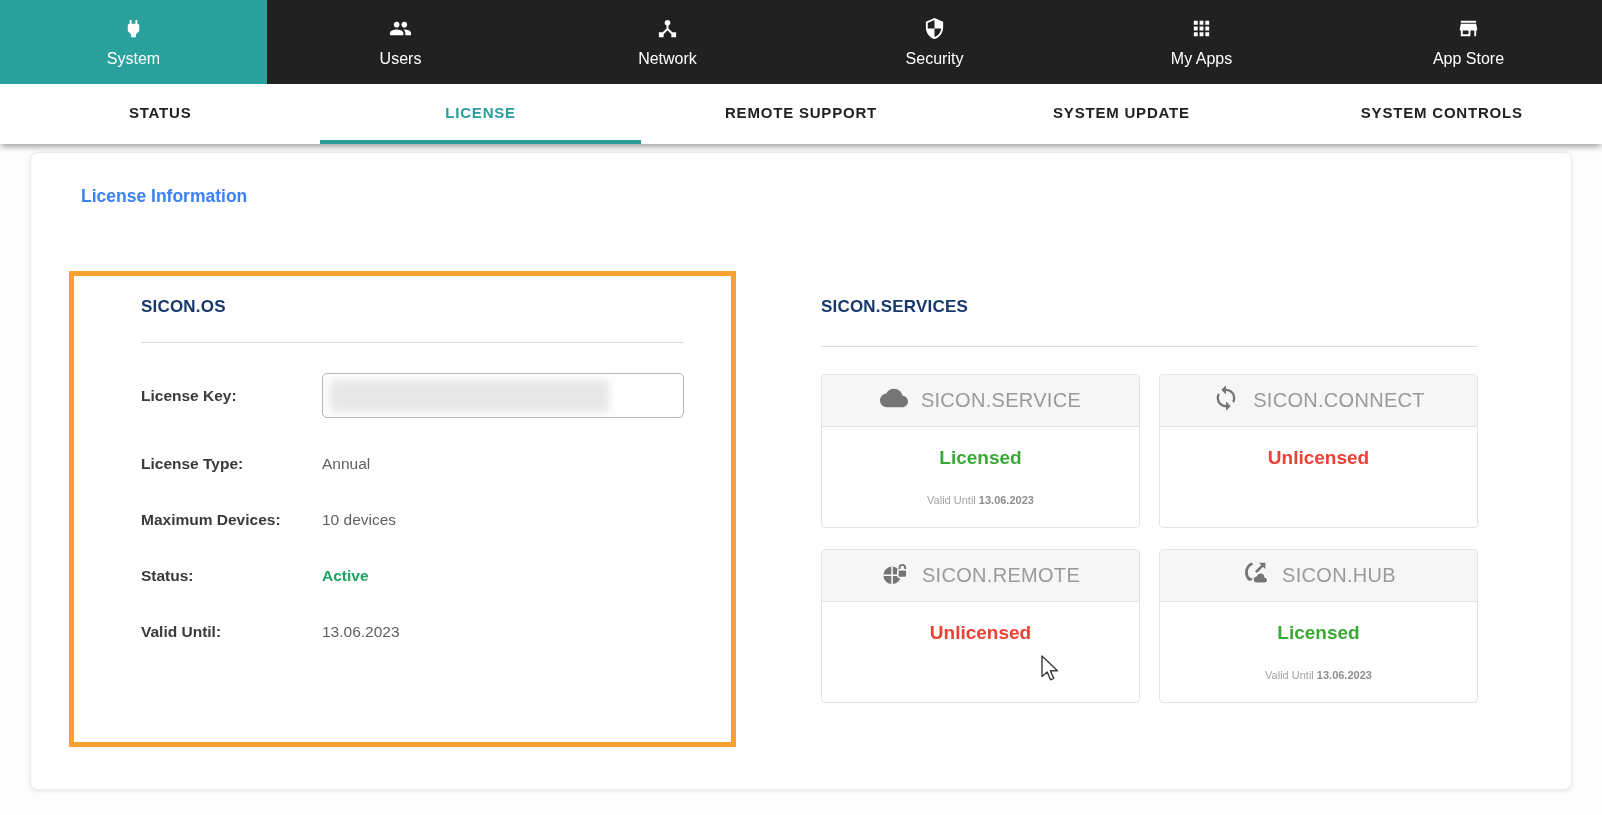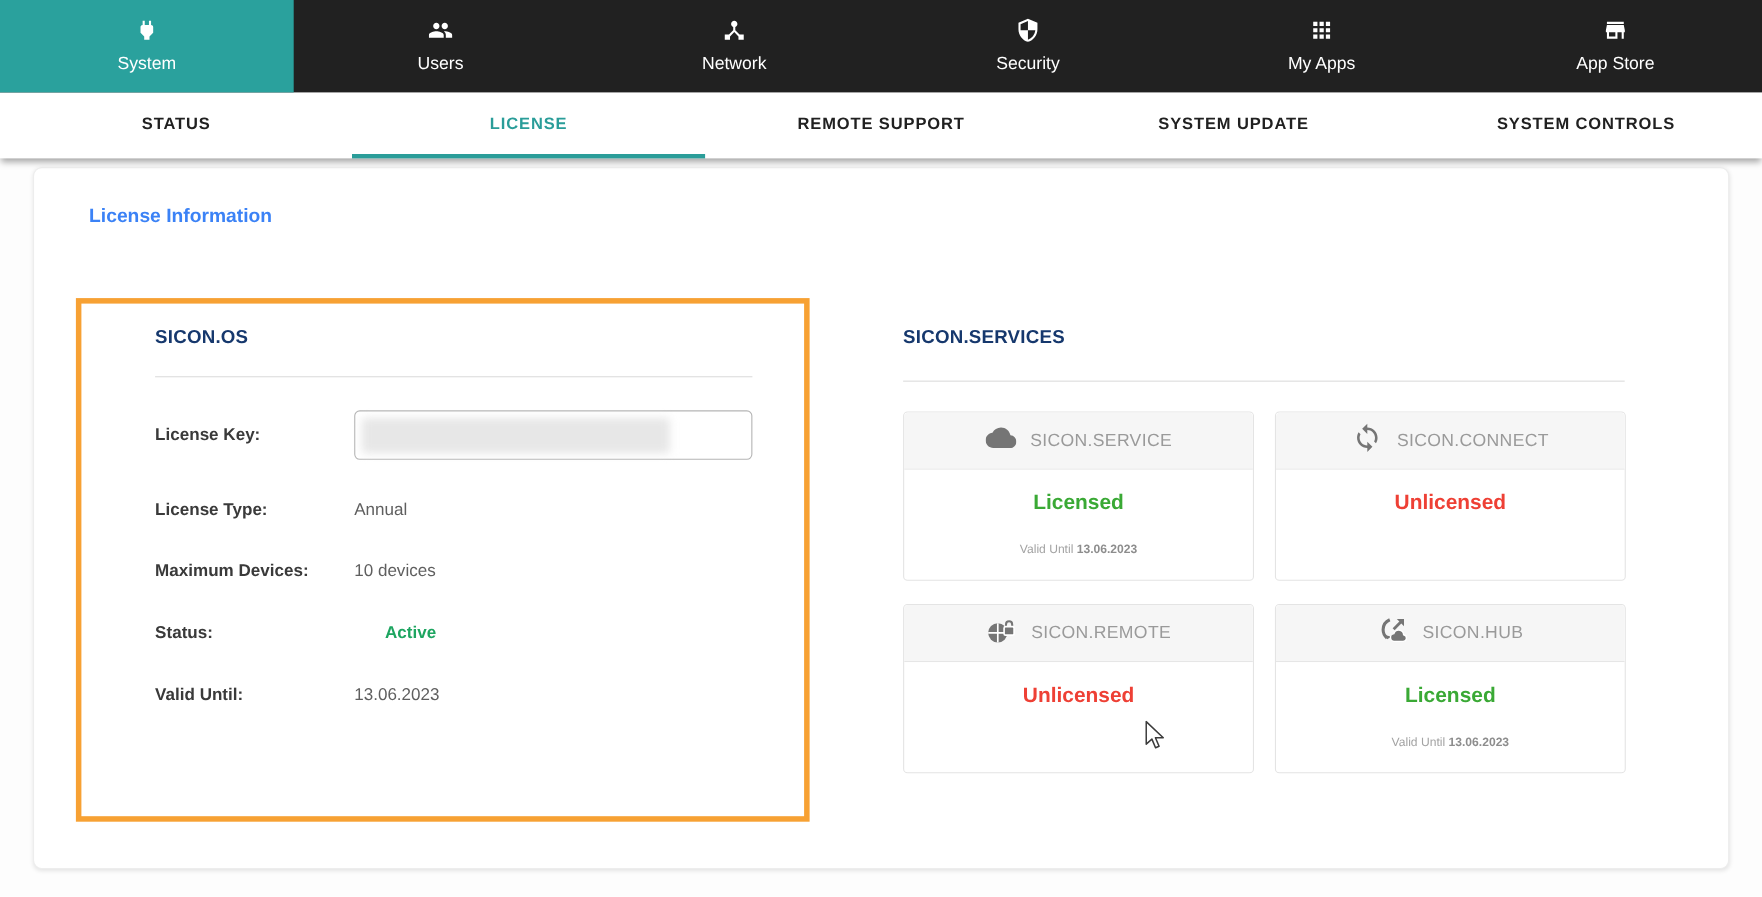--- a/index.html
+++ b/index.html
@@ -73,21 +73,21 @@
     background:#ffffff; border:1px solid #e4e4e4; border-radius:4px;
   }
   .card-1 { left:790px; top:221px; }
   .card-2 { left:1128px; top:221px; }
   .card-3 { left:790px; top:396px; }
   .card-4 { left:1128px; top:396px; }
   .card-header {
     height:52px; background:#f6f6f6; border-bottom:1px solid #e4e4e4;
     border-radius:4px 4px 0 0;
     display:flex; align-items:center; justify-content:center; gap:13px;
-    color:#9a9a9a; font-size:16px; letter-spacing:0.3px;
+    color:#9a9a9a; font-size:20px; letter-spacing:0.3px;
   }
   .card-header svg { width:28px; height:28px; flex:0 0 auto; }
   .card-status {
     position:absolute; left:0; right:0; top:72px; text-align:center;
     font-size:19px; font-weight:bold;
   }
   .card-status[data-state="licensed"]   { color:#3aa935; }
   .card-status[data-state="unlicensed"] { color:#ee4035; }
   .card-valid {
     position:absolute; left:0; right:0; top:119px; text-align:center;
@@ -190,21 +190,21 @@
     <div class="redacted-blob"></div>
   </div>
 
   <span class="field-label" style="top:302px;">License Type:</span>
   <span class="field-value" style="top:302px;">Annual</span>
 
   <span class="field-label" style="top:358px;">Maximum Devices:</span>
   <span class="field-value" style="top:358px;">10 devices</span>
 
   <span class="field-label" style="top:414px;">Status:</span>
-  <span class="field-value" style="top:414px;margin-left:28px;" data-state="active">Active</span>
+  <span class="field-value" style="top:414px;" data-state="active">Active</span>
 
   <span class="field-label" style="top:470px;">Valid Until:</span>
   <span class="field-value" style="top:470px;">13.06.2023</span>
 
   <h2 class="section-title" style="left:790px; top:144px;">SICON.SERVICES</h2>
   <div class="divider" style="left:790px; top:193px; width:656px;"></div>
 
   <div class="service-card card-1">
     <div class="card-header">
       <span>

